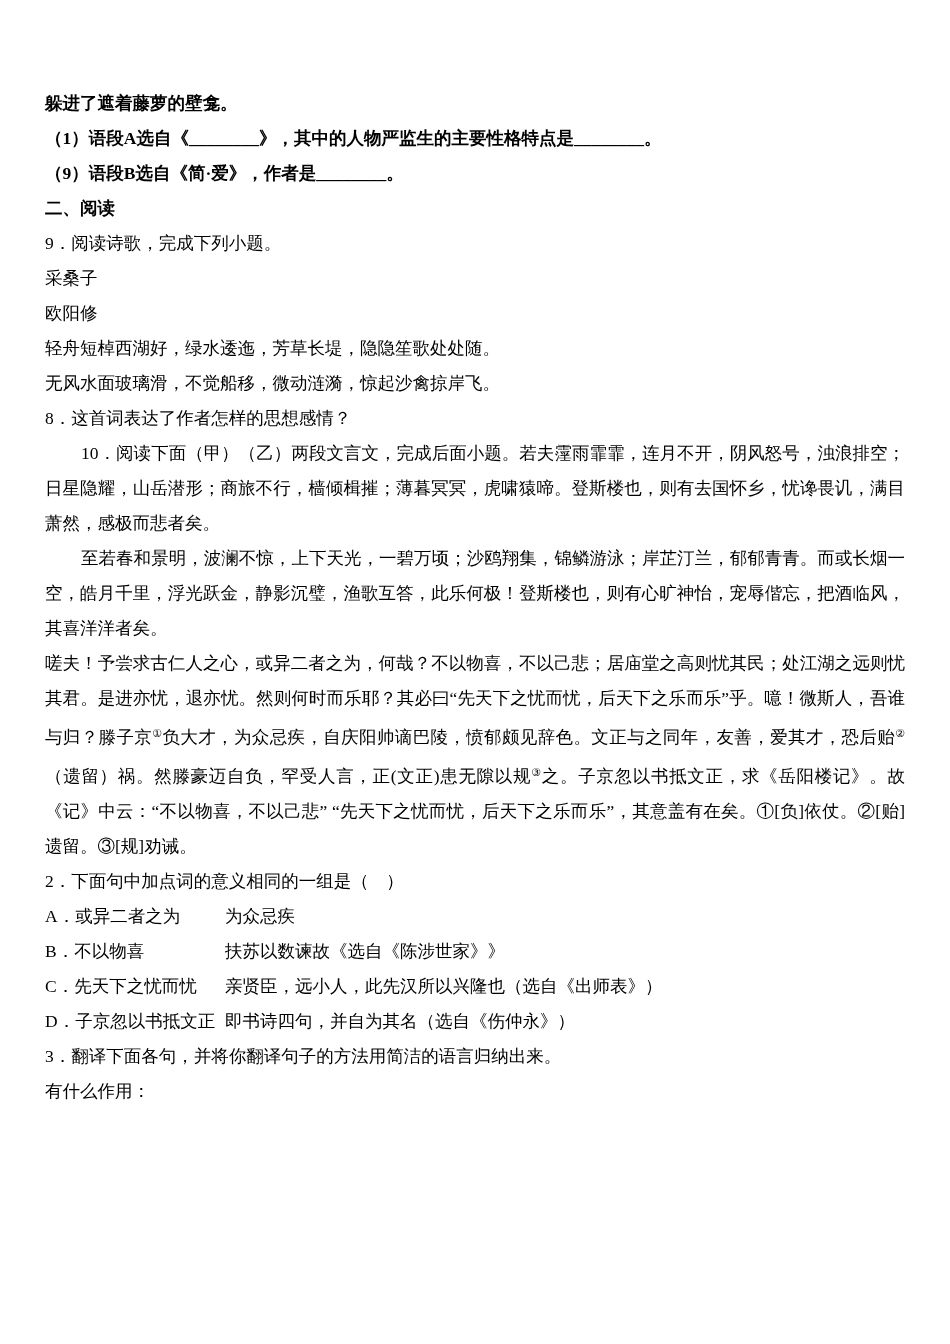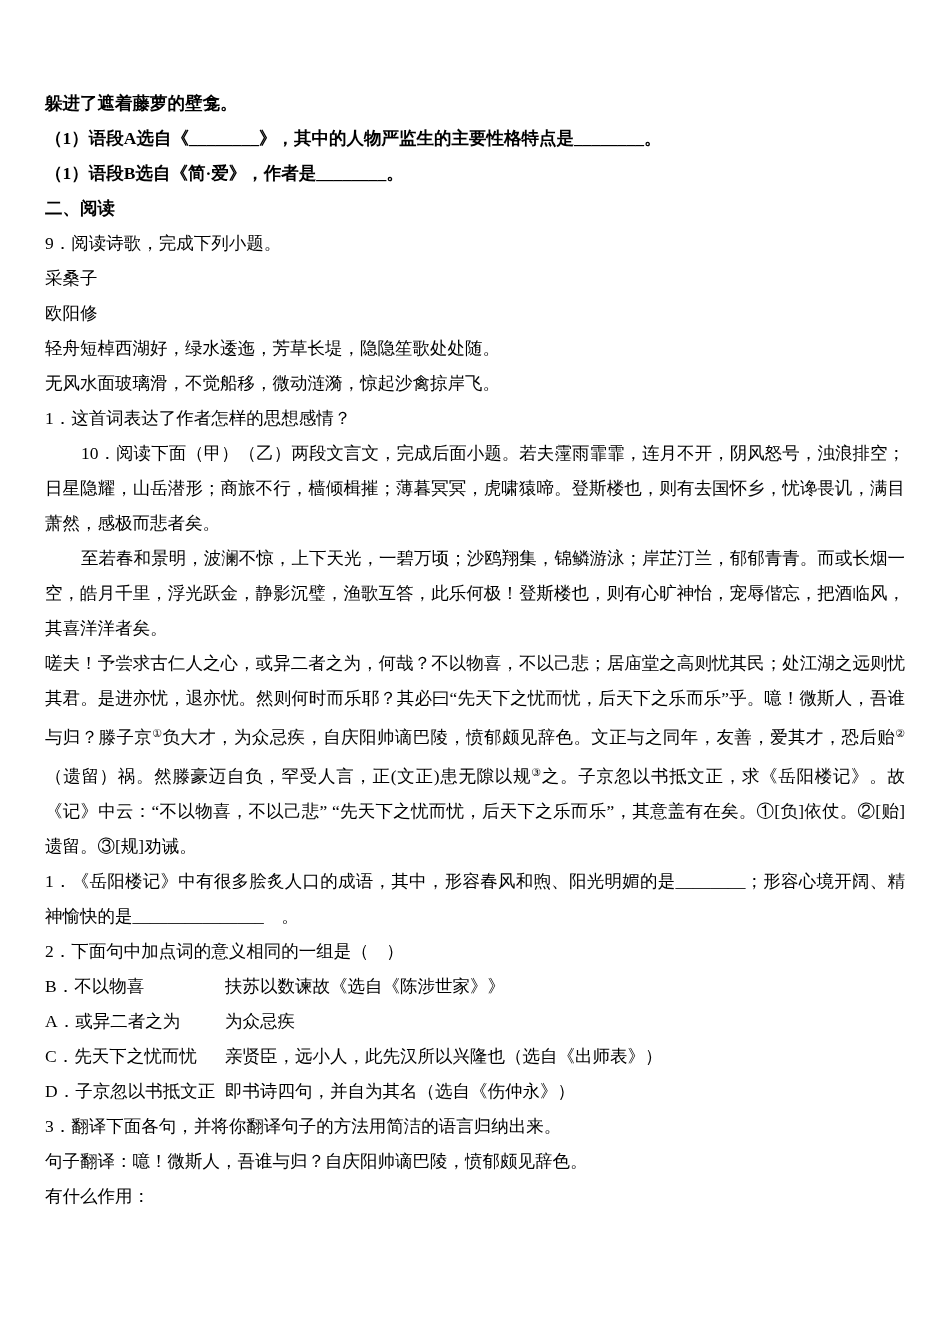--- a/index.html
+++ b/index.html
@@ -27,63 +27,61 @@
 </style>
 </head>
 <body>
 
 <div class="page">
 
   <p class="bold">躲进了遮着藤萝的壁龛。</p>
 
   <p class="bold">（1）语段A选自《________》，其中的人物严监生的主要性格特点是________。</p>
 
-  <p class="bold">（1）语段B选自《简·爱》，作者是________。</p>
+  <p class="bold">（9）语段B选自《简·爱》，作者是________。</p>
 
   <p class="bold">二、阅读</p>
 
   <p>9．阅读诗歌，完成下列小题。</p>
 
   <p class="kai">采桑子</p>
 
   <p class="kai">欧阳修</p>
 
   <p class="kai">轻舟短棹西湖好，绿水逶迤，芳草长堤，隐隐笙歌处处随。</p>
 
   <p class="kai">无风水面玻璃滑，不觉船移，微动涟漪，惊起沙禽掠岸飞。</p>
 
 
-  <p>1．这首词表达了作者怎样的思想感情？</p>
+  <p>8．这首词表达了作者怎样的思想感情？</p>
 
   <p class="indent"><span class="seg-song">10．阅读下面（甲）（乙）两段文言文，完成后面小题。</span><span class="seg-kai">若夫霪雨霏霏，连月不开，阴风怒号，浊浪排空；日星隐耀，山岳潜形；商旅不行，樯倾楫摧；薄暮冥冥，虎啸猿啼。登斯楼也，则有去国怀乡，忧谗畏讥，满目萧然，感极而悲者矣。</span></p>
 
   <p class="indent kai">至若春和景明，波澜不惊，上下天光，一碧万顷；沙鸥翔集，锦鳞游泳；岸芷汀兰，郁郁青青。而或长烟一空，皓月千里，浮光跃金，静影沉璧，渔歌互答，此乐何极！登斯楼也，则有心旷神怡，宠辱偕忘，把酒临风，其喜洋洋者矣。</p>
 
   <p><span class="seg-kai">嗟夫！予尝求古仁人之心，或异二者之为，何哉？不以物喜，不以己悲；居庙堂之高则忧其民；处江湖之远则忧其君。是进亦忧，退亦忧。然则何时而乐耶？其必曰“先天下之忧而忧，后天下之乐而乐”乎。噫！微斯人，吾谁与归？</span><span class="seg-song">滕子京</span><span class="seg-sup">①</span><span class="seg-song">负大才，为众忌疾，自庆阳帅谪巴陵，愤郁颇见辞色。文正与之同年，友善，爱其才，恐后贻</span><span class="seg-sup">②</span><span class="seg-song">（遗留）祸。然滕豪迈自负，罕受人言，正(文正)患无隙以规</span><span class="seg-sup">③</span><span class="seg-song">之。子京忽以书抵文正，求《岳阳楼记》。故《记》中云：“不以物喜，不以己悲” “先天下之忧而忧，后天下之乐而乐”，其意盖有在矣。①[负]依仗。②[贻]遗留。③[规]劝诫。</span></p>
 
-  <p>1．《岳阳楼记》中有很多脍炙人口的成语，其中，形容春风和煦、阳光明媚的是________；形容心境开阔、精神愉快的是_______________　。</p>
 
   <p>2．下面句中加点词的意义相同的一组是（　）</p>
 
   <p class="opt">
-    <span class="cell"><span>B．</span><span>不以物喜</span></span><span>扶苏以数谏故《选自《陈涉世家》》</span>
+    <span class="cell"><span>A．</span><span>或异二者之为</span></span><span>为众忌疾</span>
   </p>
 
   <p class="opt">
-    <span class="cell"><span>A．</span><span>或异二者之为</span></span><span>为众忌疾</span>
+    <span class="cell"><span>B．</span><span>不以物喜</span></span><span>扶苏以数谏故《选自《陈涉世家》》</span>
   </p>
 
   <p class="opt">
     <span class="cell"><span>C．</span><span>先天下之忧而忧</span></span><span>亲贤臣，远小人，此先汉所以兴隆也（选自《出师表》）</span>
   </p>
 
   <p class="opt">
     <span class="cell"><span>D．</span><span>子京忽以书抵文正</span></span><span>即书诗四句，并自为其名（选自《伤仲永》）</span>
   </p>
 
   <p>3．翻译下面各句，并将你翻译句子的方法用简洁的语言归纳出来。</p>
 
-  <p>句子翻译：噫！微斯人，吾谁与归？自庆阳帅谪巴陵，愤郁颇见辞色。</p>
 
   <p>有什么作用：</p>
 
 
 </div>
 
 </body></html>

